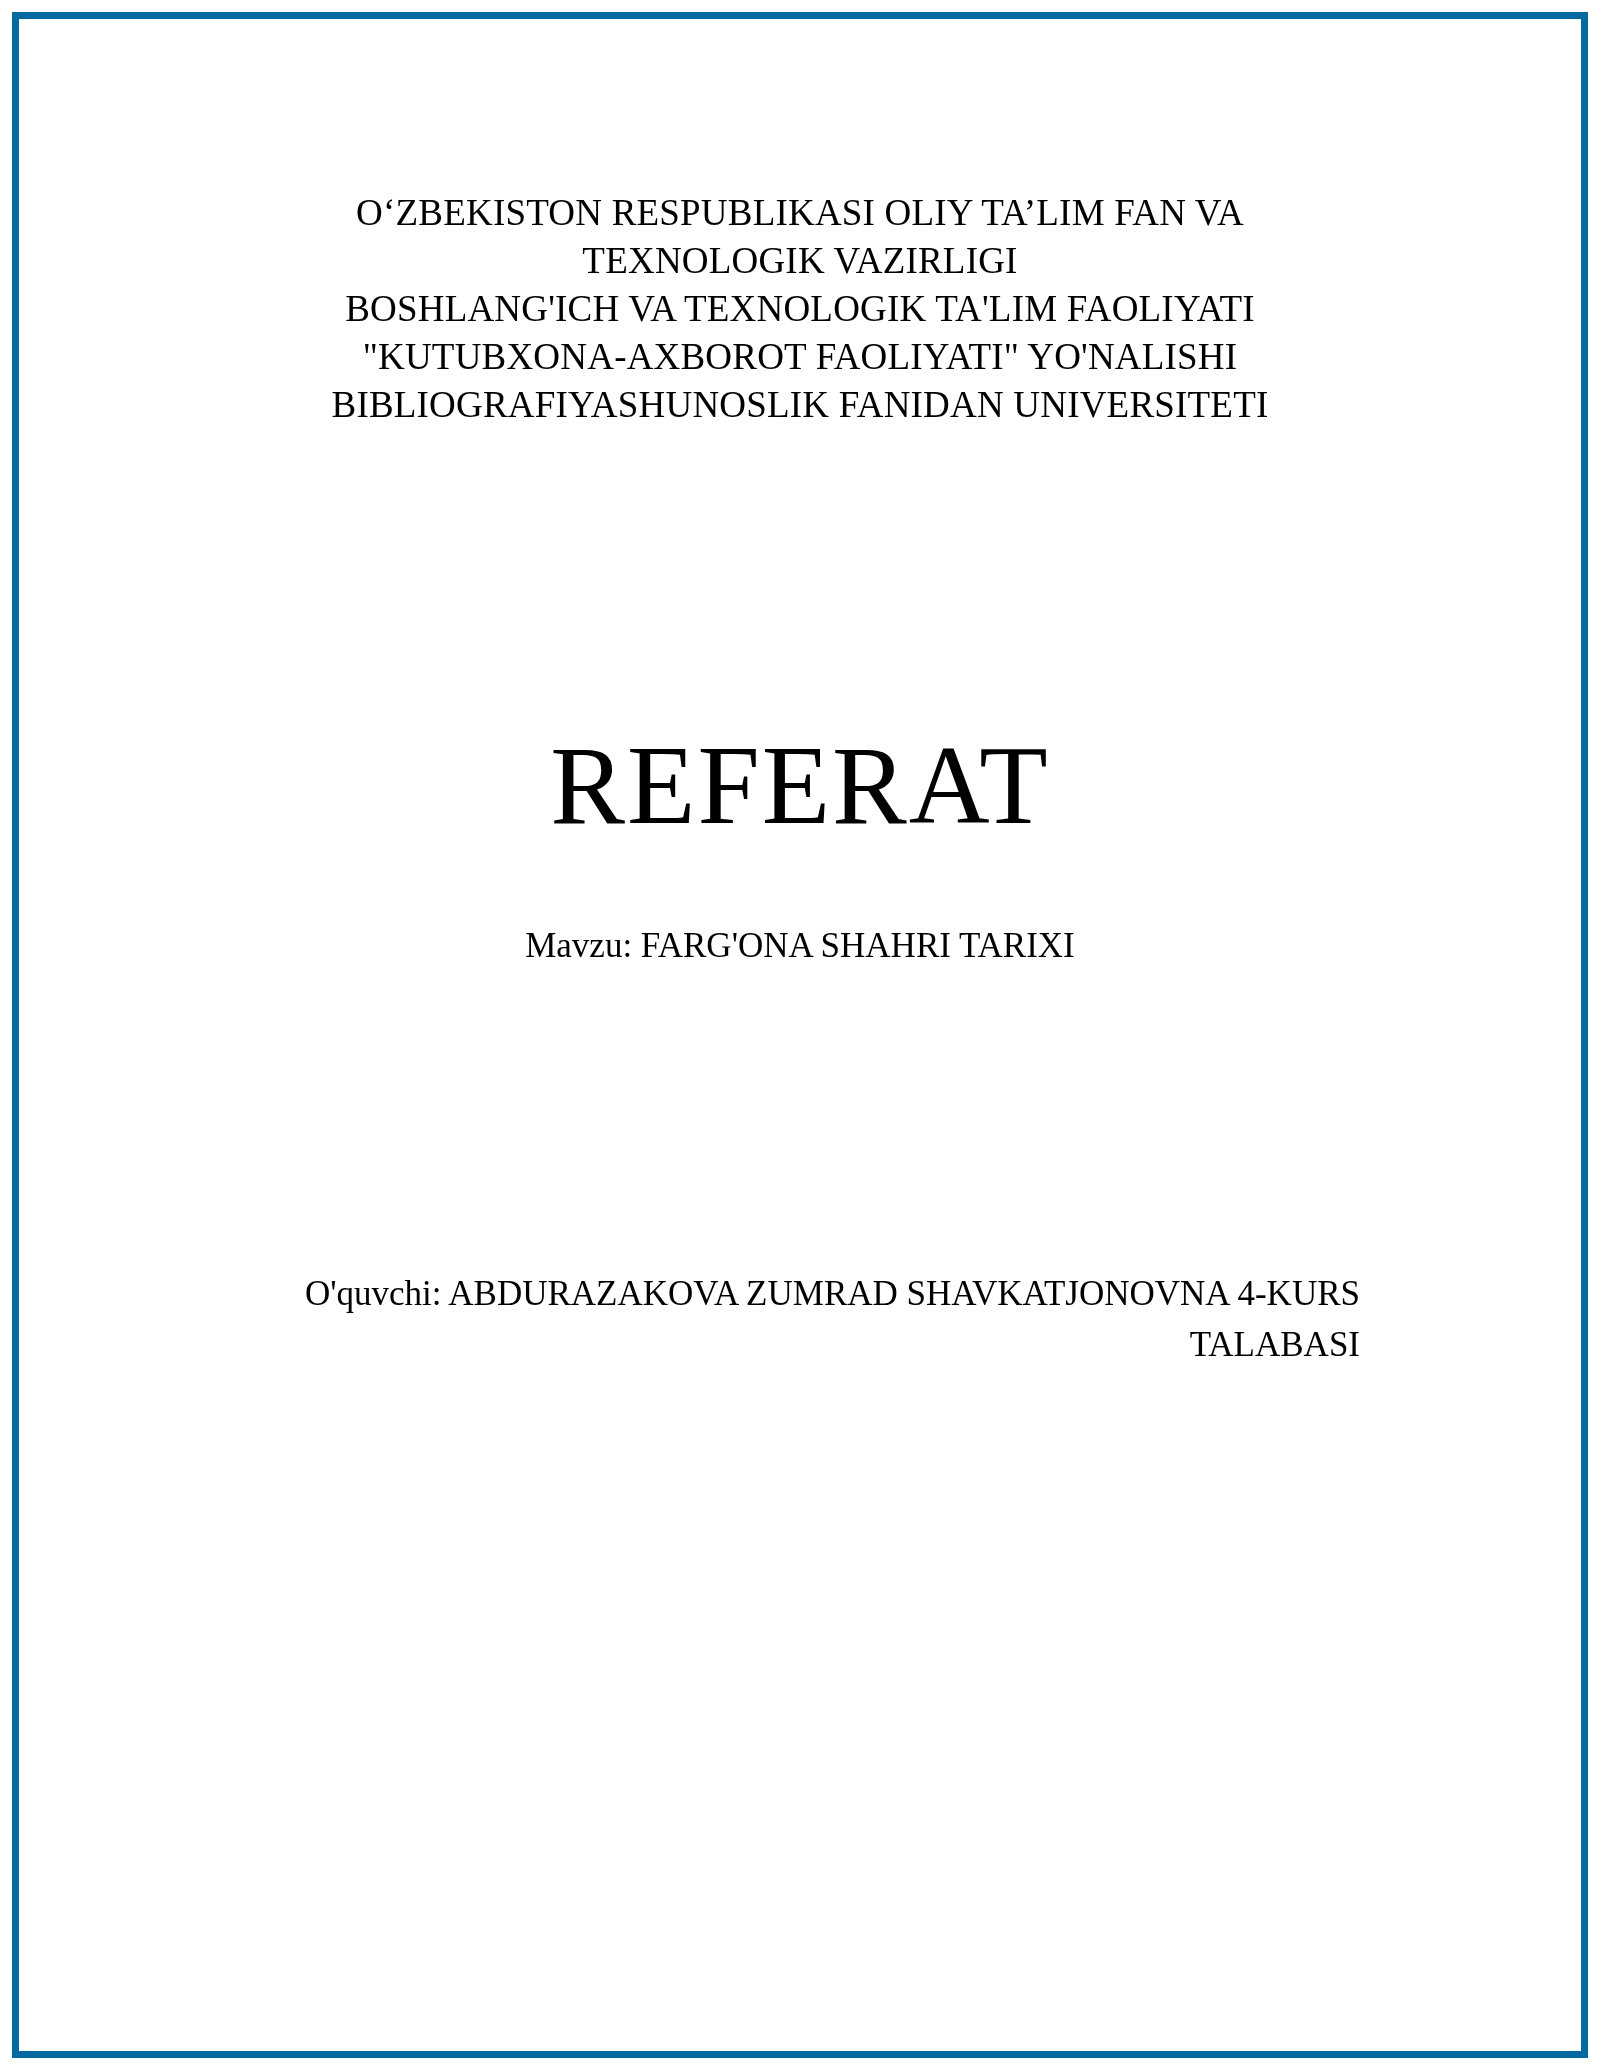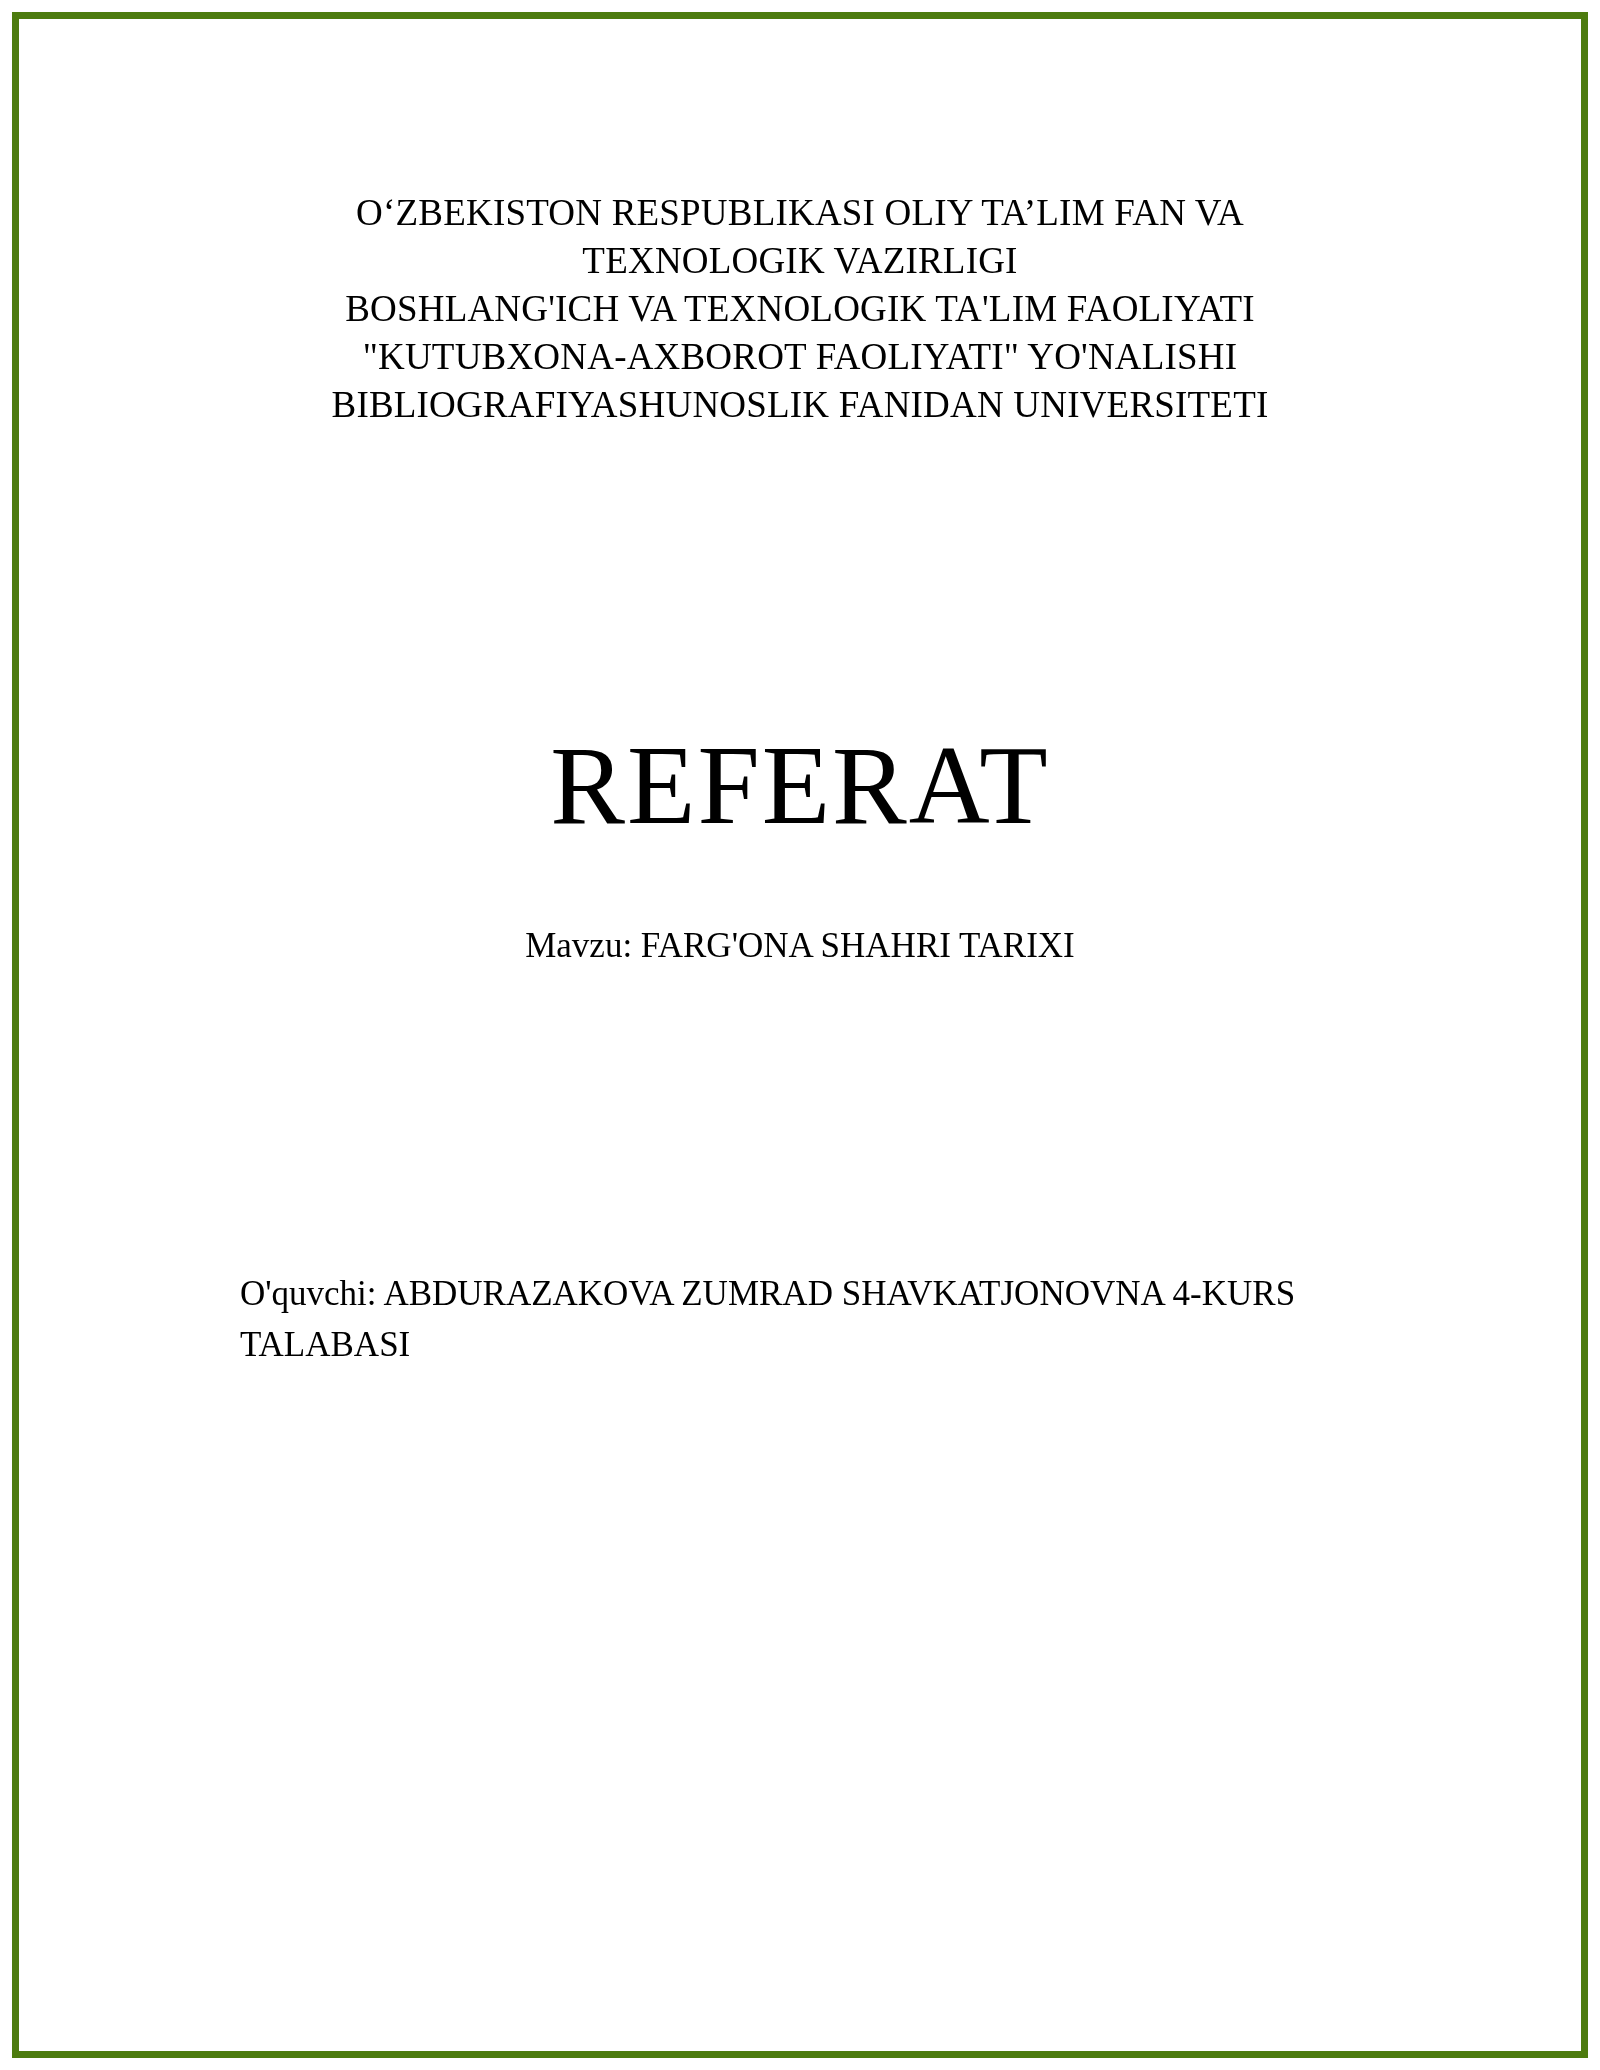--- a/index.html
+++ b/index.html
@@ -17,21 +17,21 @@
     box-sizing: border-box;
     width: 1600px;
     height: 2070px;
     background: #ffffff;
     padding: 12px 12px 12px 12px;
   }
   .sheet {
     box-sizing: border-box;
     width: 100%;
     height: 100%;
-    border: 7px solid #4d7c0f;
+    border: 7px solid #0369a1;
     background: #ffffff;
     position: relative;
     overflow: hidden;
   }
   .inner {
     box-sizing: border-box;
     width: 100%;
     height: 100%;
     padding: 170px 180px 60px 180px;
     display: block;
@@ -60,21 +60,21 @@
   .subject-wrap {
     margin-top: 82px;
     text-align: center;
   }
   .subject {
     font-size: 35px;
     line-height: 1.3;
   }
   .author-wrap {
     margin-top: 300px;
-    text-align: left;
+    text-align: right;
   }
   .author {
     font-size: 35px;
     line-height: 1.45;
     max-width: 1120px;
     margin: 0 auto;
   }
 </style>
 </head>
 <body>

